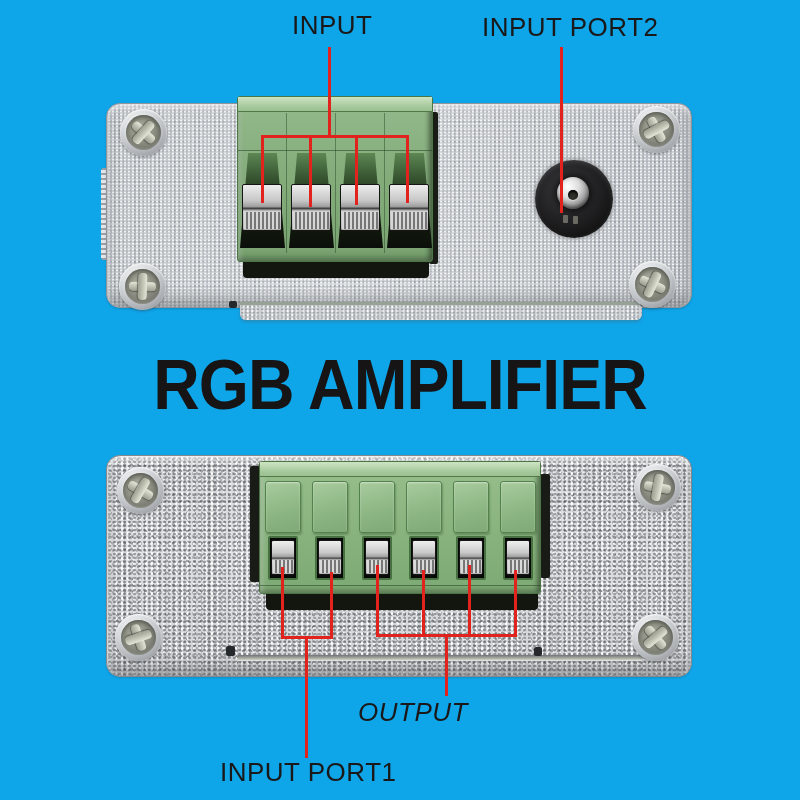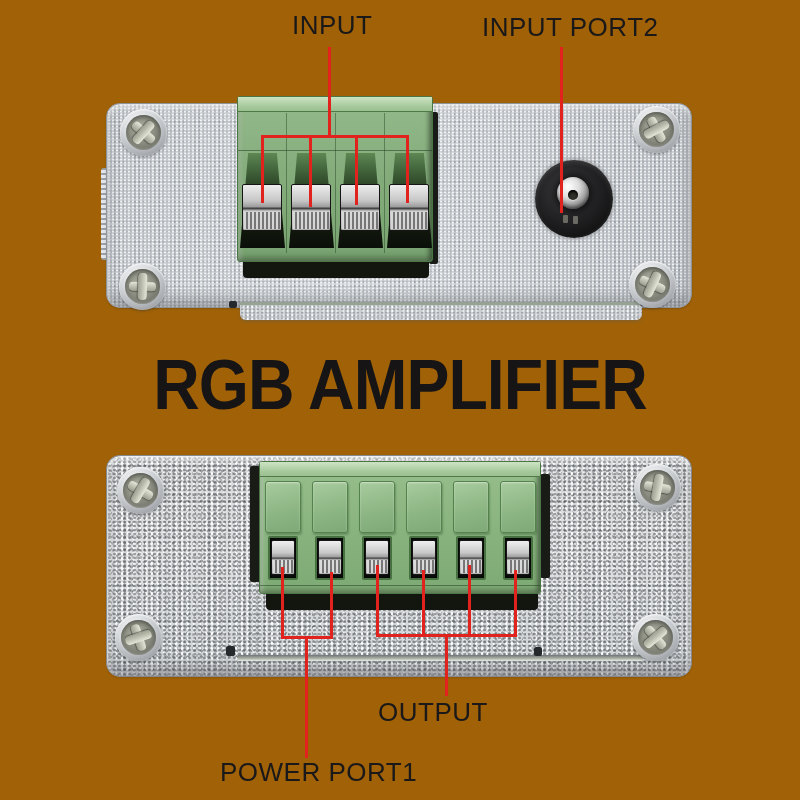--- a/index.html
+++ b/index.html
@@ -1,16 +1,16 @@
 <!DOCTYPE html>
 <html><head>
 <meta charset="utf-8">
 <style>
   html,body{margin:0;padding:0;background:#ffffff;}
-  #stage{position:relative;width:800px;height:800px;background:#a16207;overflow:hidden;
+  #stage{position:relative;width:800px;height:800px;background:#0ea5e9;overflow:hidden;
          font-family:"Liberation Sans",sans-serif;}
   #stage *{position:absolute;box-sizing:border-box;}
 
   
   .lbl{font-size:26px;line-height:1.15;color:#1a1818;letter-spacing:.5px;white-space:nowrap;z-index:7;}
   .title{left:0;width:800px;top:350px;text-align:center;font-size:70px;line-height:1;
          font-weight:bold;letter-spacing:-1px;color:#161414;transform:scaleX(.92);z-index:7;}
 
   
   .rl{background:#e2231d;z-index:6;}
@@ -257,16 +257,16 @@
   <div class="rl" style="left:330px;top:572px;width:3px;height:67px;"></div>
   <div class="rl" style="left:281px;top:636px;width:52px;height:3px;"></div>
   <div class="rl" style="left:305px;top:636px;width:3px;height:122px;"></div>
   <div class="rl" style="left:376px;top:565px;width:3px;height:72px;"></div>
   <div class="rl" style="left:422px;top:570px;width:3px;height:67px;"></div>
   <div class="rl" style="left:468px;top:565px;width:3px;height:72px;"></div>
   <div class="rl" style="left:514px;top:570px;width:3px;height:67px;"></div>
   <div class="rl" style="left:376px;top:634px;width:141px;height:3px;"></div>
   <div class="rl" style="left:445px;top:634px;width:3px;height:62px;"></div>
 
-  <div class="lbl" style="left:378px;top:698px;">OUTPUT</div>
-  <div class="lbl" style="left:220px;top:758px;">POWER PORT1</div>
+  <div class="lbl" style="left:358px;top:698px;font-style:italic;">OUTPUT</div>
+  <div class="lbl" style="left:220px;top:758px;">INPUT PORT1</div>
 
 </div>
 
 </body></html>

